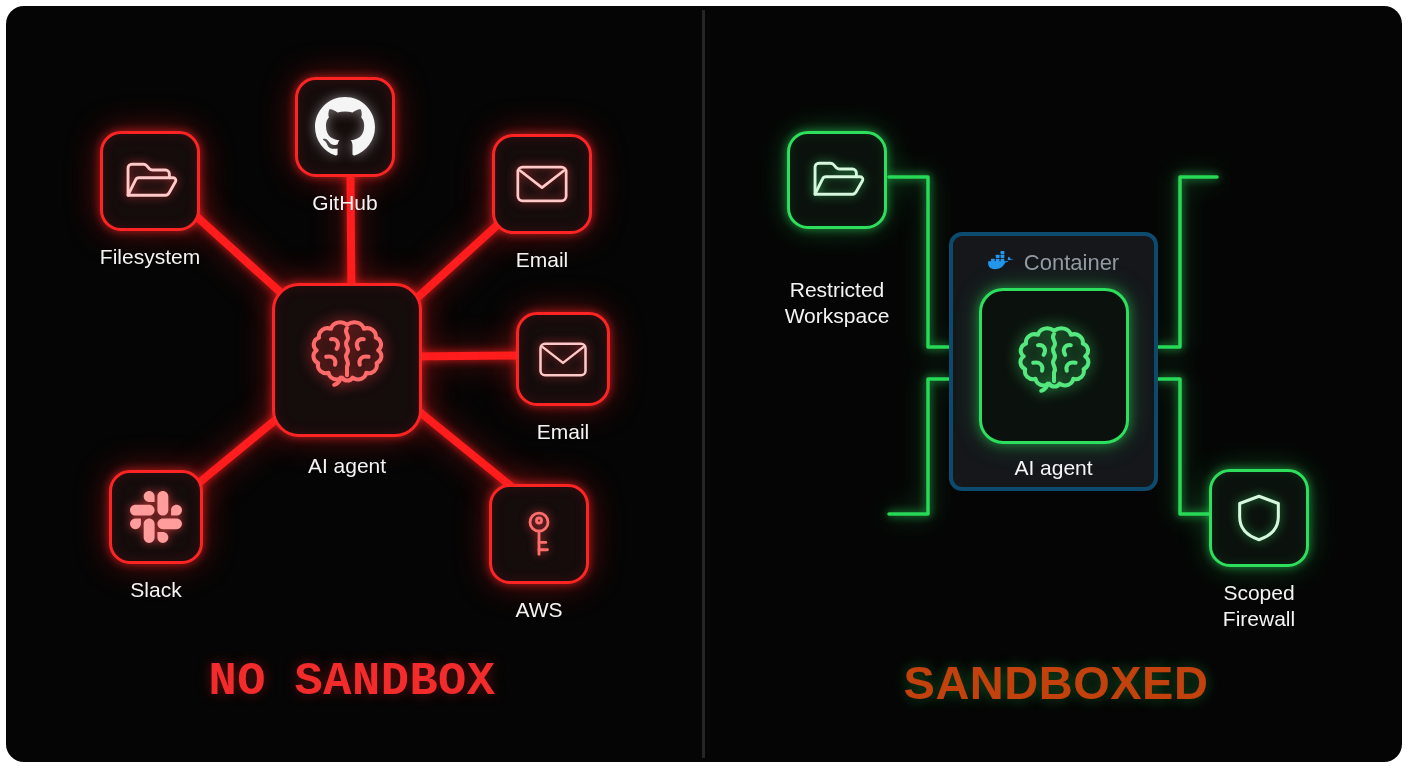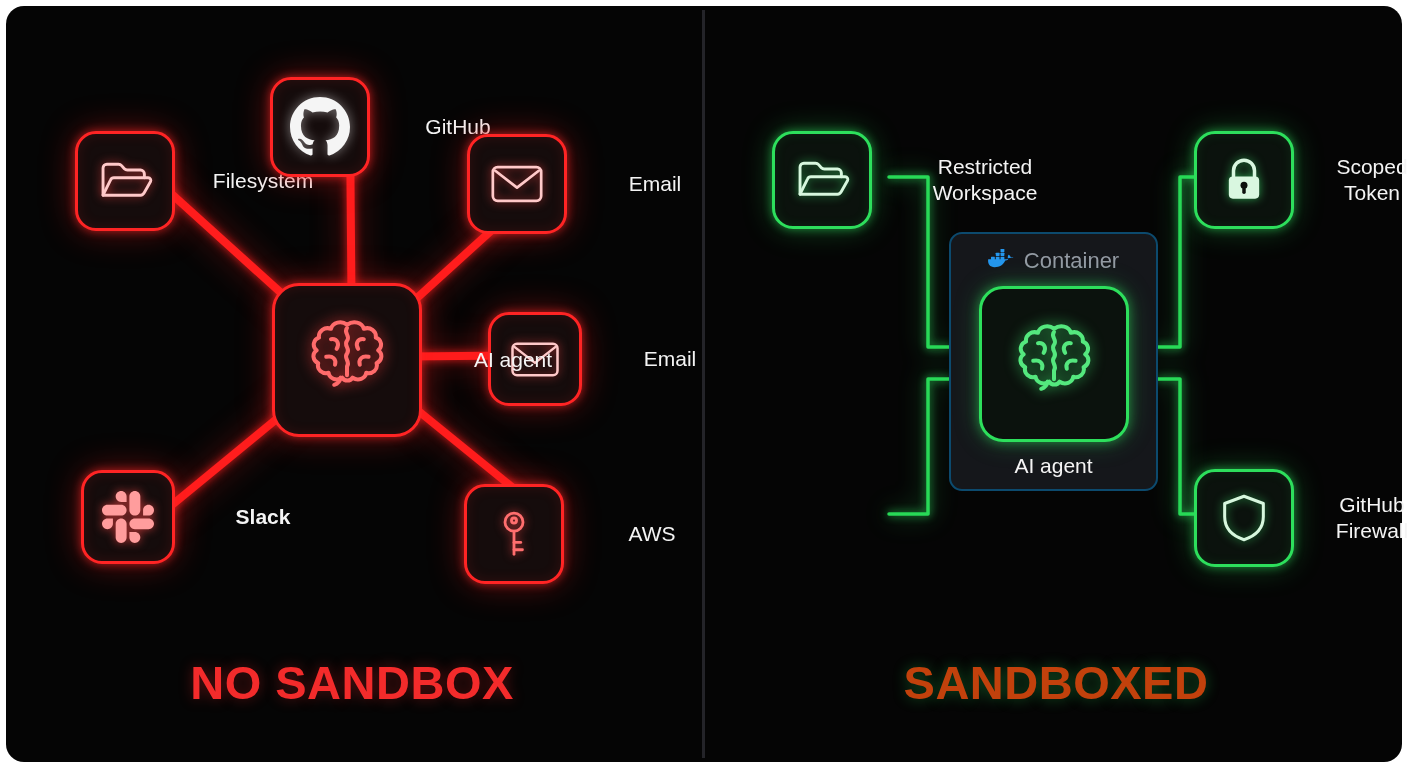--- a/index.html
+++ b/index.html
@@ -4,54 +4,54 @@
 <style>
   html,body{margin:0;padding:0;background:#ffffff;width:1408px;height:768px;overflow:hidden;
     font-family:"Liberation Sans","DejaVu Sans",sans-serif;}
   .stage{position:absolute;left:0;top:0;width:1408px;height:768px;}
   .panel-bg{position:absolute;left:6px;top:6px;right:6px;bottom:6px;background:#050505;border-radius:18px;}
   .divider{position:absolute;left:702px;top:10px;width:3px;height:748px;background:#242429;}
   svg.lines{position:absolute;left:0;top:0;width:1408px;height:768px;pointer-events:none;}
   .lines-left{filter:drop-shadow(0 0 5px rgba(255,30,30,.85)) drop-shadow(0 0 16px rgba(255,30,30,.45));}
   .lines-right{filter:drop-shadow(0 0 4px rgba(45,225,95,.8)) drop-shadow(0 0 12px rgba(45,225,95,.4));}
 
-  .node{position:absolute;display:flex;flex-direction:row;align-items:center;gap:13px;}
+  .node{position:absolute;display:flex;flex-direction:column;align-items:center;gap:13px;}
   .icon-box{display:flex;align-items:center;justify-content:center;border-radius:21px;}
   .red-box{width:94px;height:94px;background:#150c0c;border:3px solid #ff2424;
     box-shadow:0 0 10px rgba(255,40,40,.65),0 0 34px rgba(255,30,30,.38),inset 0 0 14px rgba(255,40,40,.12);}
   .red-box.sm{width:88px;height:88px;}
   .red-box.big{width:144px;height:148px;border-radius:27px;}
   .green-box{width:94px;height:92px;background:#0b120d;border:3px solid #2ddf5c;
     box-shadow:0 0 10px rgba(46,224,93,.55),0 0 30px rgba(46,224,93,.3),inset 0 0 12px rgba(46,224,93,.1);}
   .green-box.big{width:144px;height:150px;border-radius:24px;box-shadow:0 0 12px rgba(46,224,93,.5),0 0 26px rgba(46,224,93,.28);}
   .node-label{color:#f4f4f4;font-size:21px;line-height:1.22;text-align:center;width:150px;}
   .node-label.narrow{width:130px;}
 
   .n-filesystem{left:75px;top:131px;}
   .n-github{left:270px;top:77px;}
   .n-email-tr{left:467px;top:134px;}
   .n-email-r{left:488px;top:312px;}
-  .n-slack{left:81px;top:470px;font-weight:bold;}
+  .n-slack{left:81px;top:470px;}
   .n-aws{left:464px;top:484px;}
   .n-ai-left{left:272px;top:283px;gap:16px;}
   .n-restricted{left:772px;top:131px;gap:48px;}
   .n-scoped{left:1194px;top:131px;}
   .n-isolated{left:773px;top:469px;}
   .n-firewall{left:1194px;top:469px;}
 
   .container-box{position:absolute;left:949px;top:232px;width:209px;height:259px;background:#15171b;
-    border:2px solid #0c4a6e;border-radius:13px;display:flex;flex-direction:column;align-items:center;
+    border:4px solid #0c4a6e;border-radius:13px;display:flex;flex-direction:column;align-items:center;
     box-sizing:border-box;padding-top:12px;}
   .container-header{display:flex;align-items:center;gap:9px;height:30px;}
   .container-label{color:#939aa3;font-size:22px;font-weight:500;}
   .container-box .green-box{margin-top:10px;}
   .container-box .node-label{margin-top:11px;}
 
   .title{position:absolute;top:655px;width:704px;text-align:center;font-size:47px;font-weight:800;letter-spacing:.5px;}
-  .title-left{left:0;color:#f32b2b;text-shadow:0 0 14px rgba(255,40,40,.35);}
+  .title-left{left:0;color:#f32b2b;text-shadow:0 0 14px rgba(255,40,40,.35);font-family:Liberation Mono, monospace;}
   .title-right{left:704px;color:#c2410c;text-shadow:0 0 14px rgba(40,230,90,.35);}
 
   .glow-red{filter:drop-shadow(0 0 5px rgba(255,70,70,.7));}
   .glow-green{filter:drop-shadow(0 0 5px rgba(60,230,110,.65));}
   .glow-white{filter:drop-shadow(0 0 6px rgba(255,255,255,.45));}
   .brain-red{color:#ff6b6b;filter:drop-shadow(0 0 7px rgba(255,60,60,.8));}
   .brain-green{color:#54e87e;filter:drop-shadow(0 0 7px rgba(60,230,110,.75));}
 </style>
 </head>
 <body>
@@ -164,40 +164,29 @@
   <div class="node n-restricted">
     <div class="icon-box green-box">
       <svg class="glow-green" viewBox="0 0 96 96" width="62" height="62" fill="none" stroke="#d7f7de" stroke-width="4.5" stroke-linejoin="round" stroke-linecap="round">
         <path d="M14 70 V28 a6 6 0 0 1 6-6 h18 c1.8 0 3.5.8 4.7 2.2 L47 29 c1.2 1.3 2.9 2 4.7 2 H72 a6 6 0 0 1 6 6 v6"></path>
         <path d="M14 70 L25.5 46.5 a6 6 0 0 1 5.4-3.5 H84 a4 4 0 0 1 3.6 5.7 L77.5 66.5 a6 6 0 0 1-5.4 3.5 H14 Z"></path>
       </svg>
     </div>
     <div class="node-label narrow">Restricted Workspace</div>
   </div>
 
-  <div class="node n-scoped">
-    <div class="icon-box green-box">
-      <svg class="glow-green" viewBox="0 0 96 96" width="56" height="56">
-        <path d="M30 42 V32 a18 18 0 0 1 36 0 v10" fill="none" stroke="#d9f7e0" stroke-width="6" stroke-linecap="round"></path>
-        <rect x="22" y="42" width="52" height="38" rx="7" fill="#d9f7e0"></rect>
-        <circle cx="48" cy="57" r="6" fill="#0c110d"></circle>
-        <rect x="45" y="60" width="6" height="12" rx="3" fill="#0c110d"></rect>
-      </svg>
-    </div>
-    <div class="node-label narrow">Scoped Token</div>
-  </div>
 
 
   <div class="node n-firewall">
     <div class="icon-box green-box">
       <svg class="glow-green" viewBox="0 0 96 96" width="58" height="58" fill="none" stroke="#d7f7de" stroke-width="5" stroke-linejoin="round">
         <path d="M48 12 L80 24 v22 c0 20-14 32-32 38 C30 78 16 66 16 46 V24 Z"></path>
       </svg>
     </div>
-    <div class="node-label narrow">GitHub Firewall</div>
+    <div class="node-label narrow">Scoped Firewall</div>
   </div>
 
   <div class="container-box">
     <div class="container-header">
       <span>
         <svg viewBox="0 0 28 22" width="27" height="21">
           <g fill="#2496ed">
             <rect x="3" y="8" width="4" height="3.4" rx=".5"></rect>
             <rect x="8" y="8" width="4" height="3.4" rx=".5"></rect>
             <rect x="13" y="8" width="4" height="3.4" rx=".5"></rect>

